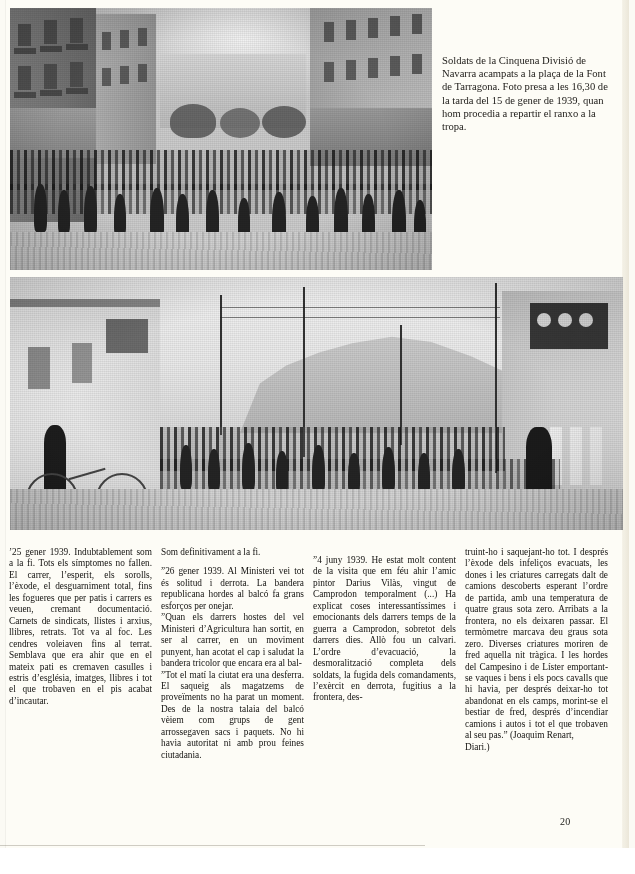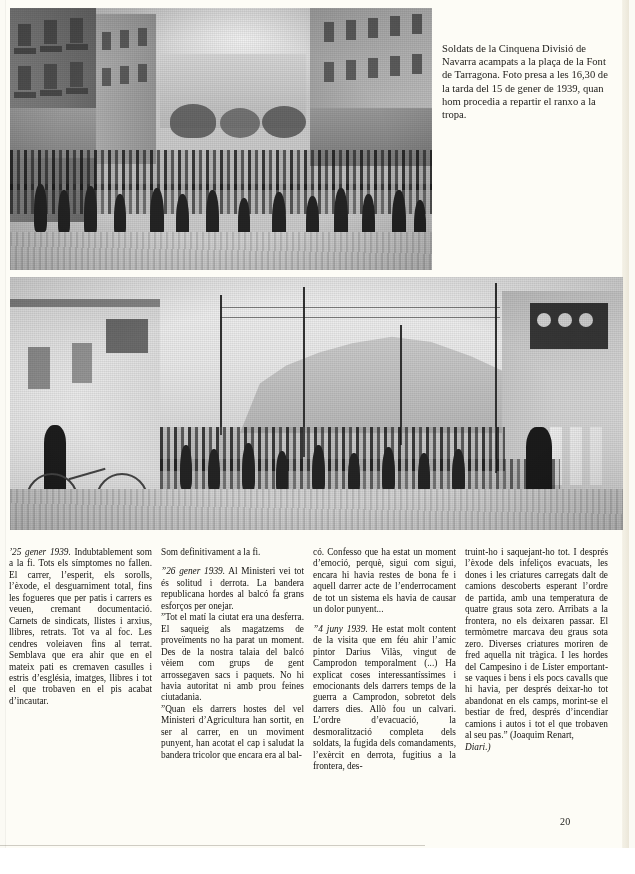--- a/index.html
+++ b/index.html
@@ -156,21 +156,21 @@
 
   
   .caption {
     position: absolute;
     font-family: "Liberation Serif", "DejaVu Serif", serif;
     font-size: 10.6px;
     line-height: 13.2px;
     color: #1d1b18;
     text-align: left;
   }
-  #caption-top    { left: 442px; top: 42px;  width: 172px; }
+  #caption-top    { left: 442px; top: 54px;  width: 172px; }
   #caption-bottom { left: 442px; top: 239px; width: 172px; }
 
   
   #body-columns {
     position: absolute;
     left: 9px;
     top: 547px;
     width: 608px;
     height: 258px;
     display: flex;
@@ -183,21 +183,21 @@
     text-align: justify;
     color: #131210;
     hyphens: manual;
   }
   .col p {
     margin: 0;
     text-indent: 0;
   }
   .col p + p { margin-top: 0; }
   .col p.gap { margin-top: 8px; }
-  .dateref { font-style: italic; }
+  .dateref { }
 
   
   #folio {
     position: absolute;
     left: 560px; top: 816px;
     font-size: 10px;
     color: #1b1a17;
     letter-spacing: .3px;
   }
 
@@ -363,25 +363,24 @@
   <div class="caption" id="caption-top">Soldats de la Cinquena Divisió de Navarra acampats a la plaça de la Font de Tarragona. Foto presa a les 16,30 de la tarda del 15 de gener de 1939, quan hom procedia a repartir el ranxo a la tropa.</div>
 
 
   <div id="body-columns">
     <div class="col" id="col-1">
         <p><span class="dateref">’25 gener 1939.</span><span> Indubtablement som a la fi. Tots els símptomes no fallen. El carrer, l’esperit, els sorolls, l’èxode, el desguarniment total, fins les fogueres que per patis i carrers es veuen, cremant documentació. Carnets de sindicats, llistes i arxius, llibres, retrats. Tot va al foc. Les cendres voleiaven fins al terrat. Semblava que era ahir que en el mateix pati es cremaven casulles i estris d’església, imatges, llibres i tot el que trobaven en el pis acabat d’incautar.</span></p>
       </div>
     <div class="col" id="col-2">
         <p><span>Som definitivament a la fi.</span></p>
         <p class="gap"><span class="dateref">”26 gener 1939.</span><span> Al Ministeri vei tot és solitud i derrota. La bandera republicana hordes al balcó fa grans esforços per onejar.</span></p>
+        <p><span>”Quan els darrers hostes del vel Ministeri d’Agricultura han sortit, en ser al carrer, en un moviment punyent, han acotat el cap i saludat la bandera tricolor que encara era al bal-</span></p>
         <p><span>”Tot el matí la ciutat era una desferra. El saqueig als magatzems de proveïments no ha parat un moment. Des de la nostra talaia del balcó vèiem com grups de gent arrossegaven sacs i paquets. No hi havia autoritat ni amb prou feines ciutadania.</span></p>
-        <p><span>”Quan els darrers hostes del vel Ministeri d’Agricultura han sortit, en ser al carrer, en un moviment punyent, han acotat el cap i saludat la bandera tricolor que encara era al bal-</span></p>
       </div>
     <div class="col" id="col-3">
-        <p><span>có. Confesso que ha estat un moment d’emoció, perquè, sigui com sigui, encara hi havia restes de bona fe i aquell darrer acte de l’enderrocament de tot un sistema els havia de causar un dolor punyent...</span></p>
         <p class="gap"><span class="dateref">”4 juny 1939.</span><span> He estat molt content de la visita que em féu ahir l’amic pintor Darius Vilàs, vingut de Camprodon temporalment (...) Ha explicat coses interessantíssimes i emocionants dels darrers temps de la guerra a Camprodon, sobretot dels darrers dies. Allò fou un calvari. L’ordre d’evacuació, la desmoralització completa dels soldats, la fugida dels comandaments, l’exèrcit en derrota, fugitius a la frontera, des-</span></p>
       </div>
     <div class="col" id="col-4">
         <p><span>truint-ho i saquejant-ho tot. I després l’èxode dels infeliços evacuats, les dones i les criatures carregats dalt de camions descoberts esperant l’ordre de partida, amb una temperatura de quatre graus sota zero. Arribats a la frontera, no els deixaren passar. El termòmetre marcava deu graus sota zero. Diverses criatures moriren de fred aquella nit tràgica. I les hordes del Campesino i de Líster emportant-se vaques i bens i els pocs cavalls que hi havia, per després deixar-ho tot abandonat en els camps, morint-se el bestiar de fred, després d’incendiar camions i autos i tot el que trobaven al seu pas.” (Joaquim Renart, </span></p>
         <p><span class="dateref">Diari.)</span></p>
       </div>
   </div>
 
   <div id="folio">20</div>
 

